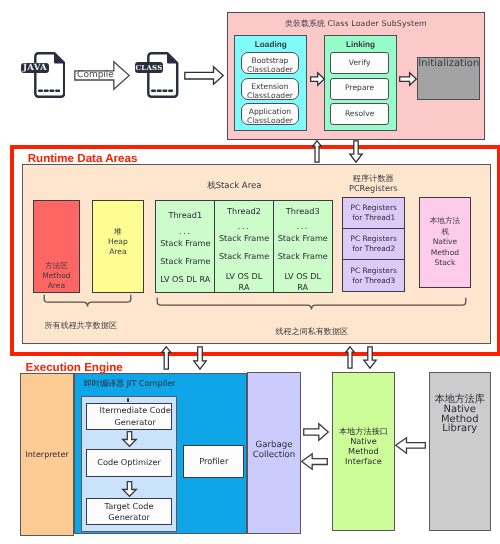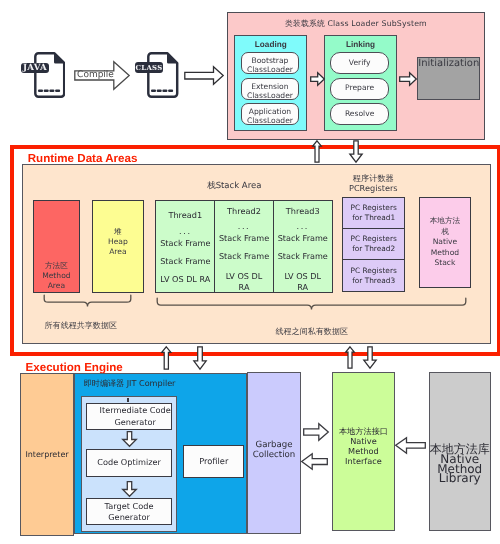--- a/index.html
+++ b/index.html
@@ -52,21 +52,21 @@
              font-family:"Liberation Sans",sans-serif;
              font-size:8.2px;font-weight:bold;color:#3a3a42;}
   .wbox{position:absolute;left:5.3px;width:58.5px;height:22.1px;background:#fcfcfc;
         border:1.6px solid #4d4d55;border-radius:7px;
         display:flex;align-items:flex-start;justify-content:center;text-align:center;
         padding-top:4.4px;
         font-size:7.6px;line-height:8.9px;color:#3a3a42;white-space:pre-line;}
   .r1{top:15.9px;}
   .r2{top:41.4px;}
   .r3{top:66.9px;}
-  .sq1,.sq2,.sq3{border-radius:10px;align-items:center;padding-top:0;}
+  .sq1,.sq2,.sq3{border-radius:3px;align-items:center;padding-top:0;}
   .sq1{top:15.9px;}
   .sq2{top:41.4px;}
   .sq3{top:66.9px;}
   .cls-init{position:absolute;left:189.3px;top:44px;width:63.1px;height:42.8px;
             background:#a3a3a3;border:1.6px solid #4d4d55;
             display:flex;justify-content:center;
             font-size:10px;color:#3a3a42;}
 
   
   .rda-outline{position:absolute;left:10.2px;top:145.2px;width:491px;height:210.7px;
@@ -156,22 +156,22 @@
          padding-top:68.2px;
          white-space:pre-line;font-size:8.6px;line-height:9.5px;color:#2c2c34;}
   .ee-nmi{position:absolute;left:331.9px;top:372.2px;width:63.1px;height:158.5px;
           background:#ccfd99;border:1.4px solid #57575f;
           display:flex;align-items:flex-start;justify-content:center;text-align:center;
           padding-top:54.3px;
           white-space:pre-line;font-size:8.2px;line-height:9.7px;color:#2c2c34;}
   .ee-nml{position:absolute;left:428.6px;top:372.2px;width:62.3px;height:158.5px;
           background:#cccccc;border:1.4px solid #57575f;
           display:flex;align-items:flex-start;justify-content:center;text-align:center;
-          padding-top:72px;
-          white-space:pre-line;font-size:12px;line-height:9.7px;color:#2c2c34;}
+          padding-top:22px;
+          white-space:pre-line;font-size:10px;line-height:9.7px;color:#2c2c34;}
 </style>
 </head>
 <body>
 
 <div id="root">
 
   <svg class="file-icon icon-java" viewBox="0 0 31.5 46">
     <path d="M20.5,1.3 L4.4,1.3 A3.1,3.1 0 0 0 1.3,4.4 L1.3,41.6 A3.1,3.1 0 0 0 4.4,44.7 L27.1,44.7 A3.1,3.1 0 0 0 30.2,41.6 L30.2,11.0 Z" fill="none" stroke="#2a2e3c" stroke-width="2.45" stroke-linejoin="round"></path>
     <path d="M20.0,1.3 L30.2,11.6 L21.4,11.6 A1.4,1.4 0 0 1 20.0,10.2 Z" fill="#2a2e3c"></path>
     <g fill="#2a2e3c">

